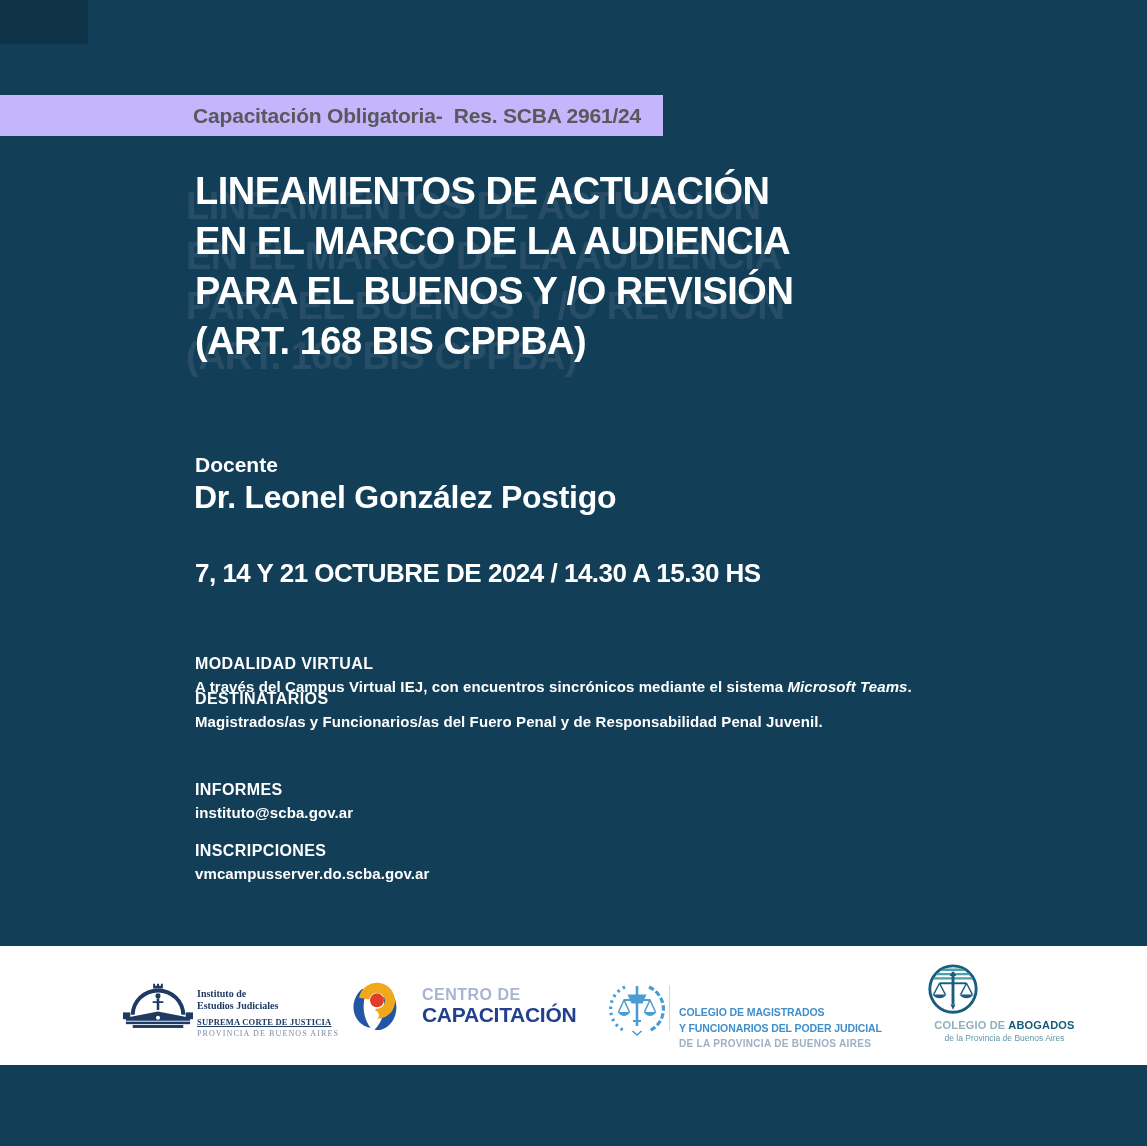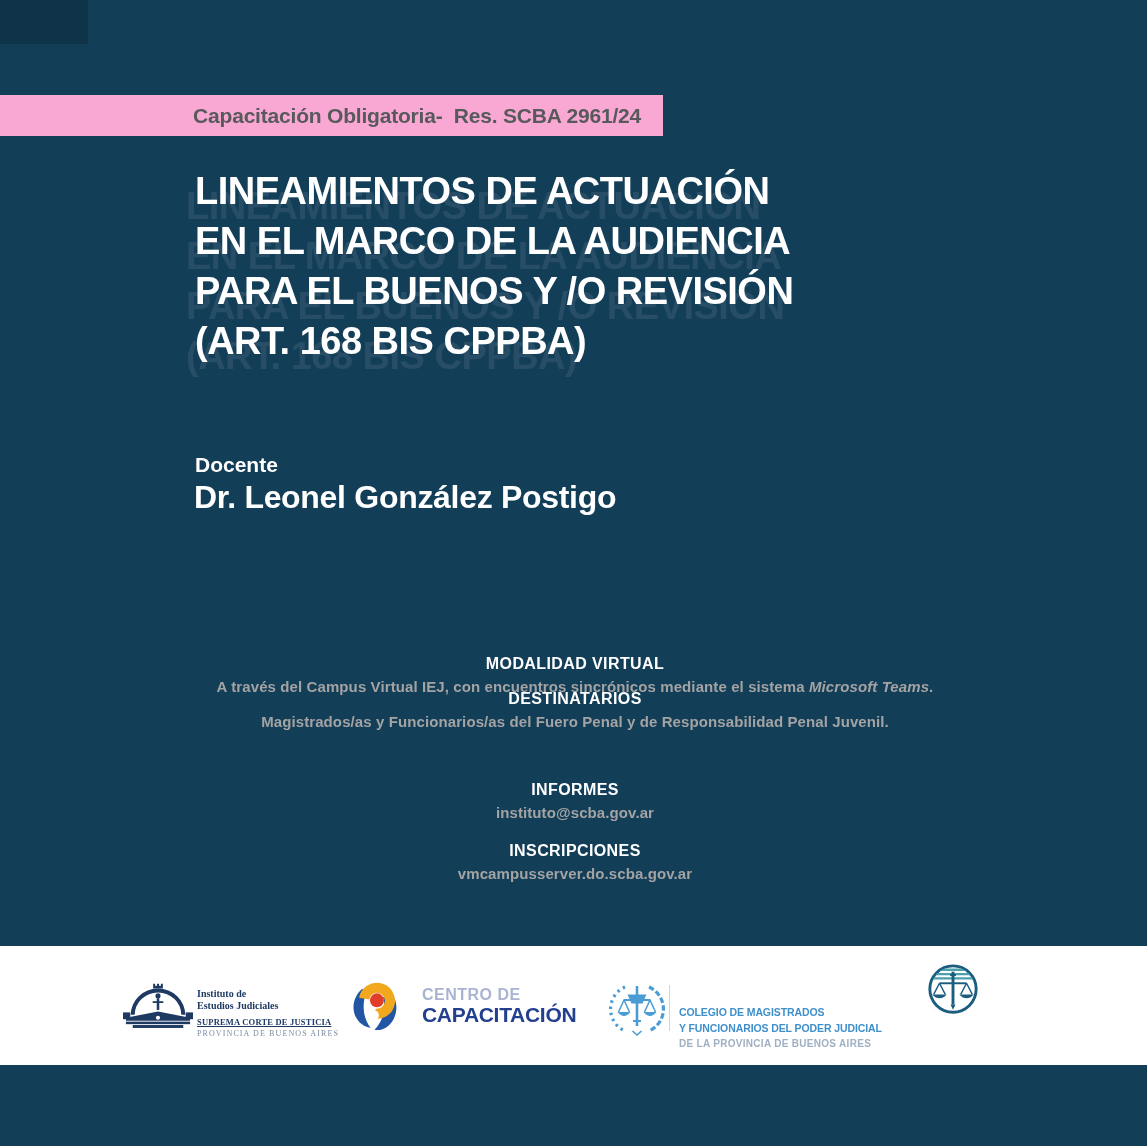--- a/index.html
+++ b/index.html
@@ -8,21 +8,21 @@
     background:#133e58;
     font-family:"Liberation Sans",sans-serif;
     -webkit-font-smoothing:antialiased;
   }
   .corner-patch{
     position:absolute;left:0;top:0;width:88px;height:44px;
     background:rgba(0,0,0,0.16);
   }
   .banner{
     position:absolute;left:0;top:95px;width:663px;height:41px;
-    background:#f9a8d4;display:flex;align-items:center;justify-content:flex-end;
+    background:#c4b5fd;display:flex;align-items:center;justify-content:flex-end;
     padding-right:22px;box-sizing:border-box;
   }
   .banner span{
     font-size:21px;font-weight:bold;color:#58595b;letter-spacing:-0.2px;white-space:pre;
   }
   .title{
     position:absolute;left:195px;top:166px;margin:0;
     font-size:38px;font-weight:bold;color:#ffffff;line-height:50px;
     letter-spacing:-0.5px;
     text-shadow:-9px 15px 0 rgba(255,255,255,0.085);
@@ -33,26 +33,26 @@
     font-size:21px;font-weight:bold;color:#ffffff;
   }
   .docente-name{
     position:absolute;left:194px;top:479px;
     font-size:32px;font-weight:bold;color:#ffffff;letter-spacing:-0.3px;
   }
   .schedule{
     position:absolute;left:195px;top:558px;
     font-size:26px;font-weight:bold;color:#ffffff;letter-spacing:-0.5px;
   }
-  .section{position:absolute;left:195px;width:760px;text-align:center;}
+  .section{position:absolute;left:195px;width:760px;}
   .sec-heading{
     font-size:16px;font-weight:bold;color:#ffffff;line-height:19px;letter-spacing:0.4px;
   }
   .sec-body{
-    margin-top:4px;font-size:15px;font-weight:600;color:#a3a3a3;line-height:19px;letter-spacing:0.1px;
+    margin-top:4px;font-size:15px;font-weight:600;color:#ffffff;line-height:19px;letter-spacing:0.1px;
   }
   .sec-body em{font-style:italic;}
   .s1{top:654px;} .s2{top:689px;} .s3{top:780px;} .s4{top:841px;}
 
   .footer-band{
     position:absolute;left:0;top:946px;width:1147px;height:119px;background:#ffffff;
   }
   .logo-group{position:absolute;}
   
   .iej-emblem{left:123px;top:982px;}
@@ -93,20 +93,21 @@
   <h1 class="title">
     <span>LINEAMIENTOS DE ACTUACIÓN</span>
     <span>EN EL MARCO DE LA AUDIENCIA</span>
     <span>PARA EL BUENOS Y /O REVISIÓN</span>
     <span>(ART. 168 BIS CPPBA)</span>
   </h1>
 
   <div class="docente-label">Docente</div>
   <div class="docente-name">Dr. Leonel González Postigo</div>
 
+  <div class="schedule">7, 14 Y 21 OCTUBRE DE 2024 / 14.30 A 15.30 HS</div>
 
   <div class="section s1">
     <div class="sec-heading">MODALIDAD VIRTUAL</div>
     <div class="sec-body"><span>A través del Campus Virtual IEJ, con encuentros sincrónicos mediante el sistema </span><em>Microsoft Teams</em><span>.</span></div>
   </div>
 
   <div class="section s2">
     <div class="sec-heading">DESTINATARIOS</div>
     <div class="sec-body">Magistrados/as y Funcionarios/as del Fuero Penal y de Responsabilidad Penal Juvenil.</div>
   </div>
@@ -207,14 +208,18 @@
         <path d="M15 21 l-6 11.5 M15 21 l6 11.5" stroke-width="1.5"></path>
         <path d="M43 21 l-6 11.5 M43 21 l6 11.5" stroke-width="1.5"></path>
       </g>
       <g fill="#1b5c7f" stroke="none">
         <path d="M7.5 32.5 Q15 40.5 22.5 32.5 Z"></path>
         <path d="M35.5 32.5 Q43 40.5 50.5 32.5 Z"></path>
         <path d="M29 48.5 l-2.6 -5.5 h5.2 Z"></path>
       </g>
     </svg>
   </div>
+  <div class="logo-group abo-text" style="position:absolute;">
+    <div class="abo-l1"><span class="light">COLEGIO DE </span><span class="bold">ABOGADOS</span></div>
+    <div class="abo-l2">de la Provincia de Buenos Aires</div>
+  </div>
 
 </div>
 
 </body></html>

